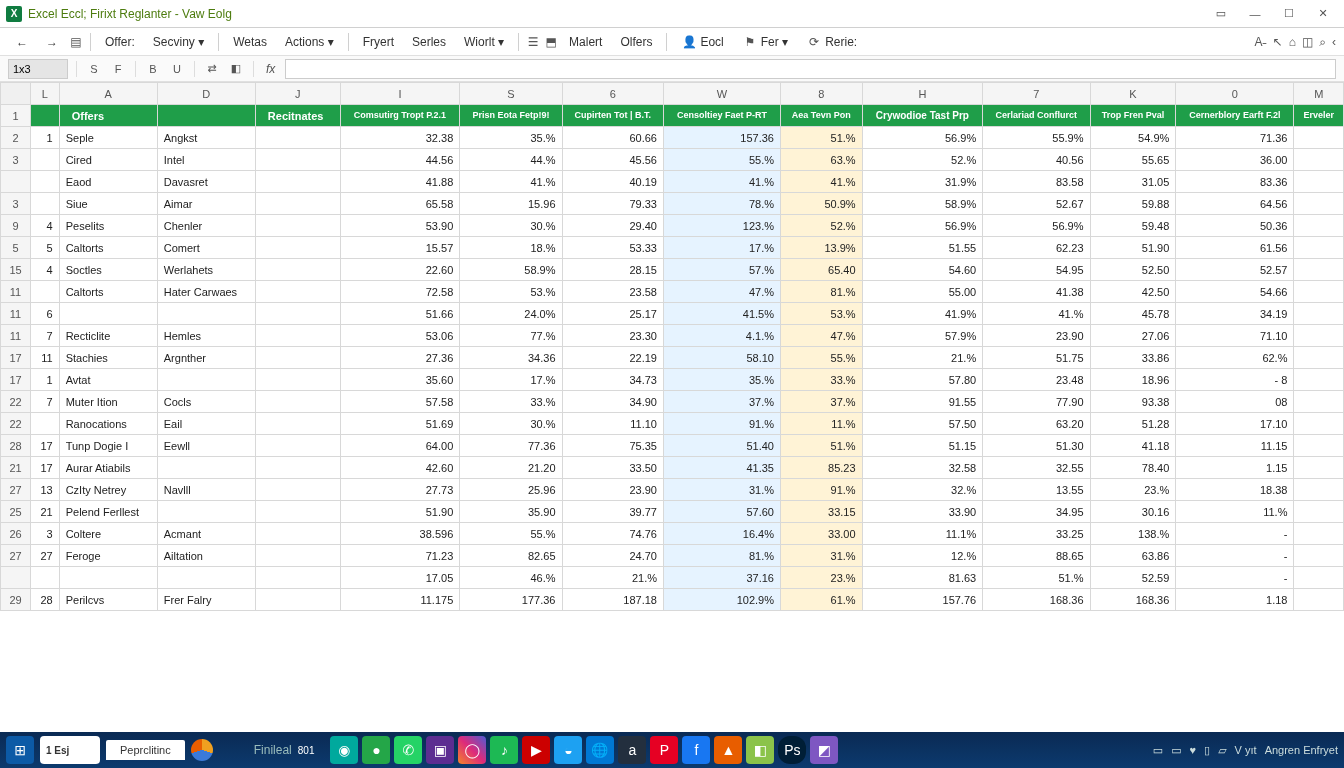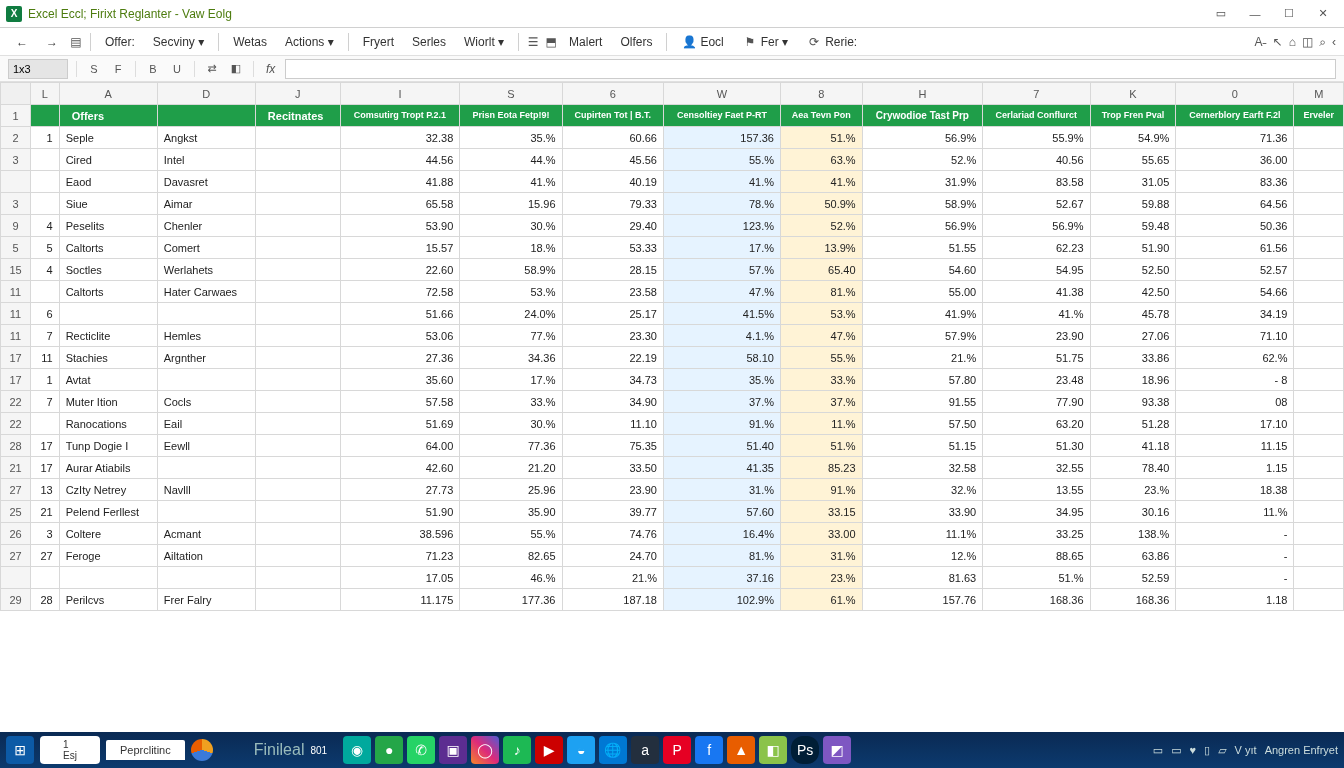--- a/index.html
+++ b/index.html
@@ -605,24 +605,24 @@
           <td class="data">1.18</td>
           <td class="data"></td>
         </tr>
       </tbody>
     </table>
 </div>
 
 <div class="status-bar">
   <div class="status-left">
     <div class="tb-icon start">⊞</div>
-    <div class="tb-icon search" style="justify-content:flex-start;padding:0 23px;font-size:10px;">1 Esj</div>
+    <div class="tb-icon search" style="justify-content:flex-start;padding:0 6px;font-size:10px;font-weight:bold;">1 Esj</div>
     <div class="status-tab">Peprclitinc</div>
     <div class="pie-icon"></div>
-    <div style="color:#9bb;font-size:16px;padding-left:35px;">Finileal</div>
+    <div style="color:#9bb;font-size:12px;padding-left:35px;">Finileal</div>
     <div style="color:#fff;font-size:10px;">801</div>
   </div>
   <div class="tb-apps">
     <div class="tb-icon i-teal">◉</div>
     <div class="tb-icon i-green">●</div>
     <div class="tb-icon i-phone">✆</div>
     <div class="tb-icon i-purple">▣</div>
     <div class="tb-icon i-ig">◯</div>
     <div class="tb-icon i-spot">♪</div>
     <div class="tb-icon i-yt">▶</div>

